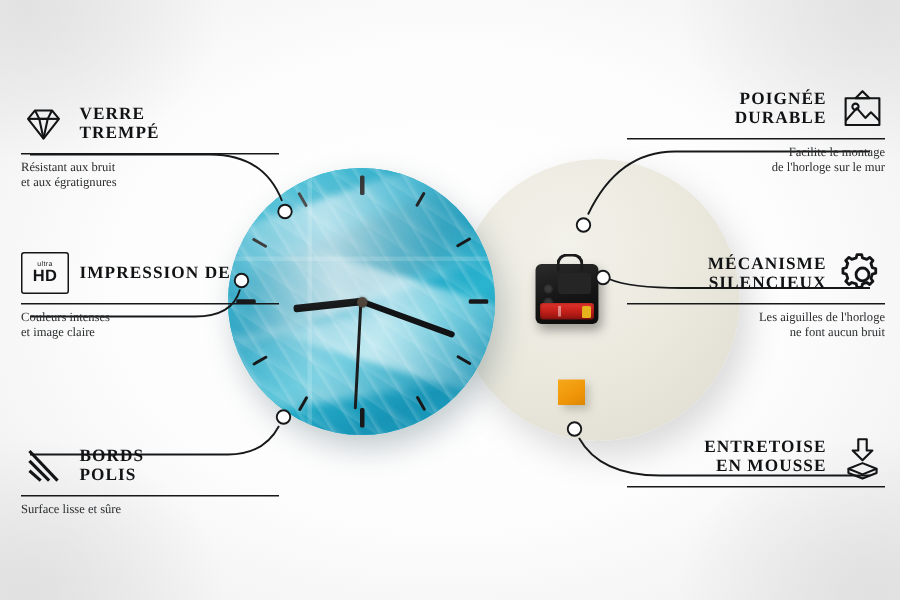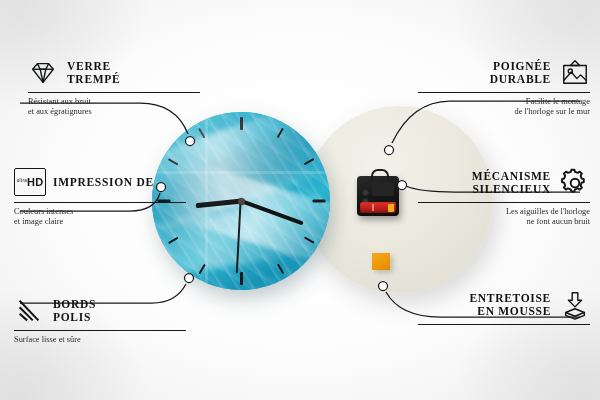--- a/index.html
+++ b/index.html
@@ -293,33 +293,33 @@
     margin: 4px 0 4px 0;
   }
   .feature-desc {
     font-family: "Liberation Serif", serif;
     font-size: 8.4px;
     line-height: 10.2px;
     color: #2a2c2e;
   }
 
   
-  .f-verre        { top: 58px; margin-left: 14px; }
+  .f-verre        { top: 68px; }
   .f-impression   { top: 168px; }
   .f-bords        { top: 296px; }
   .f-poignee      { top: 58px; }
   .f-mecanisme    { top: 168px; }
   .f-entretoise   { top: 274px; margin-top: 16px; }
 
   .hd-badge {
     width: 30px; height: 26px;
     border: 1.6px solid #121416;
     border-radius: 2px;
     display: flex;
-    flex-direction: row;
+    flex-direction: column;
     align-items: center;
     justify-content: center;
     line-height: 1;
   }
   .hd-badge .hd-small {
     font-family: "Liberation Sans", sans-serif;
     font-size: 4.6px;
     letter-spacing: 0.3px;
     color: #121416;
     margin-bottom: 0.5px;

